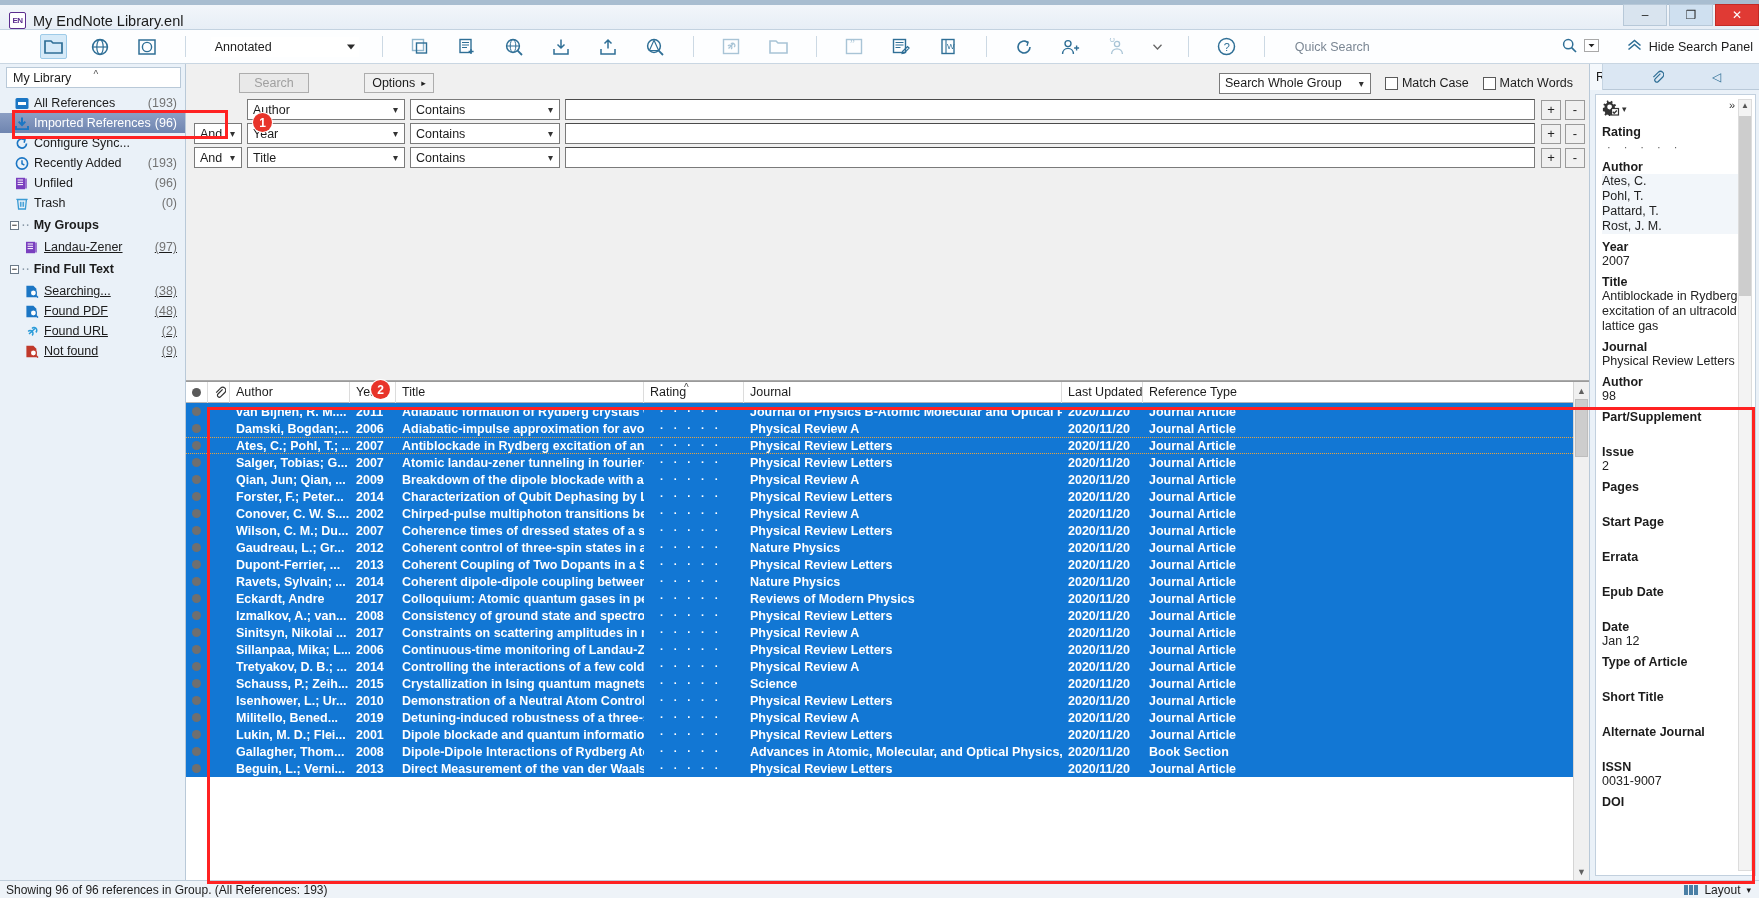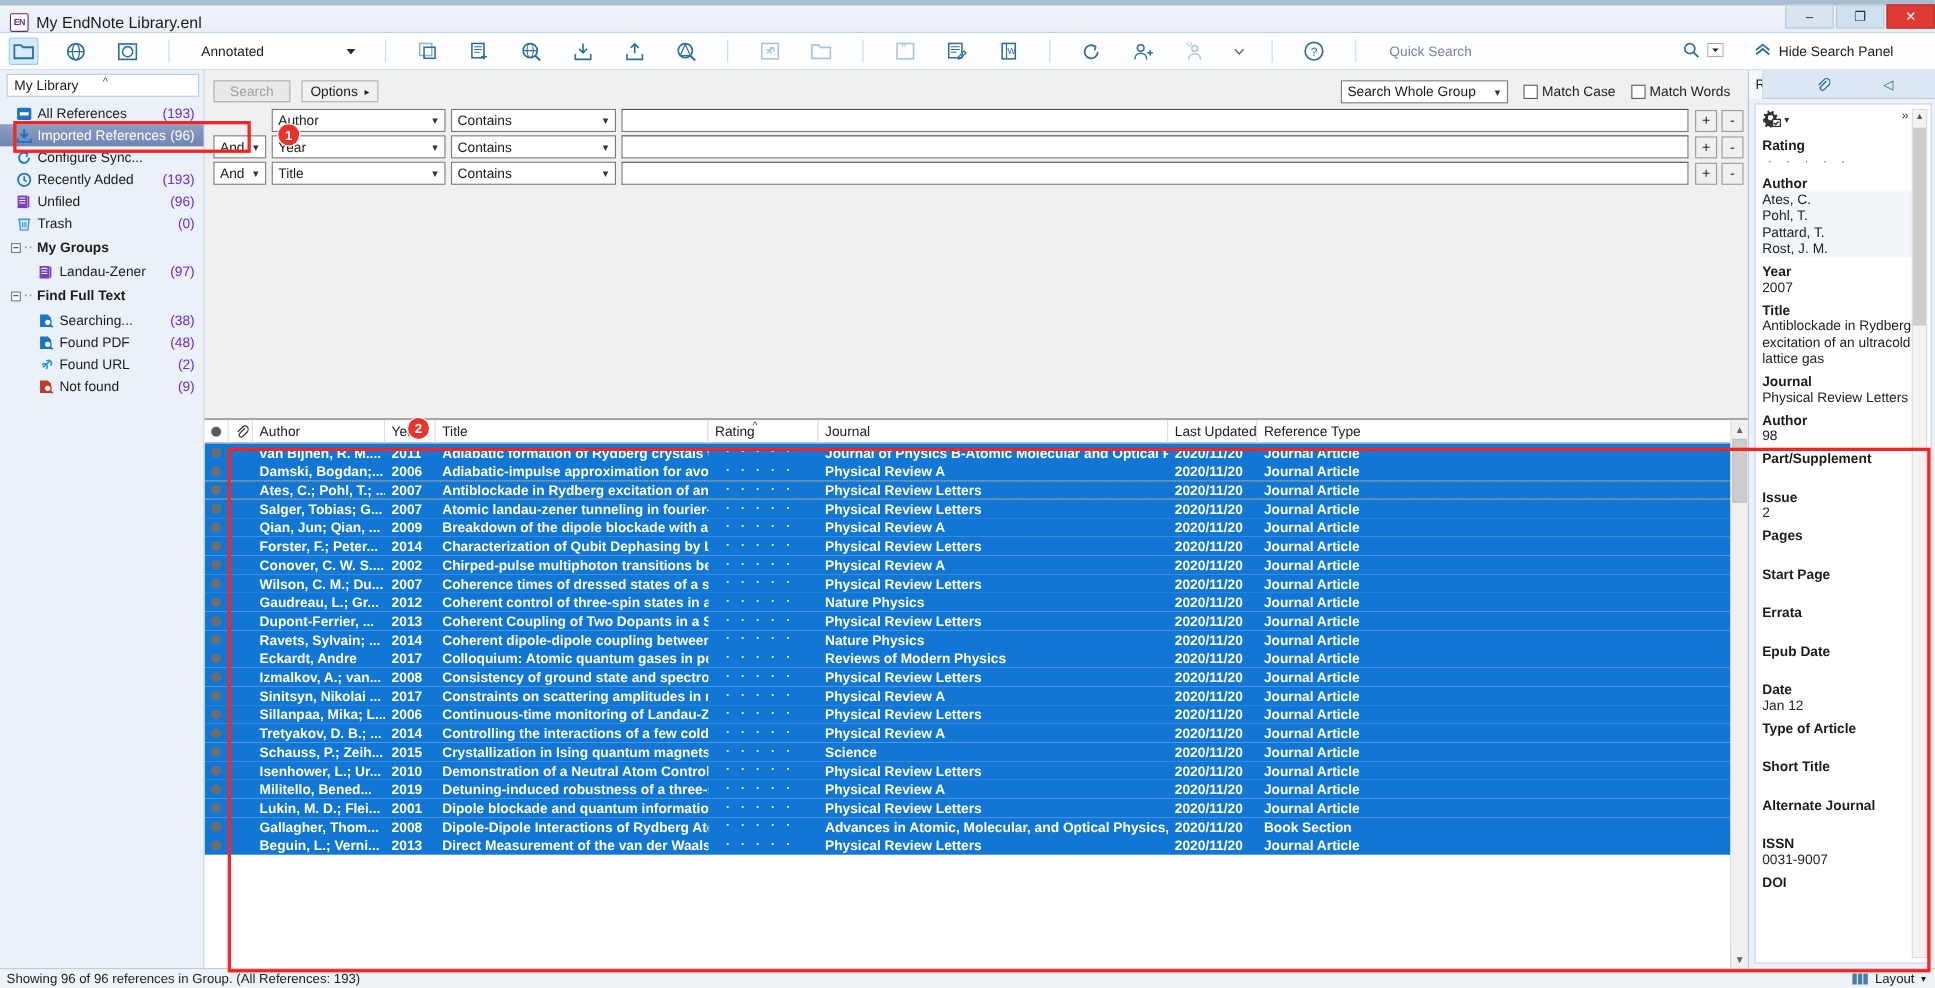--- a/index.html
+++ b/index.html
@@ -43,20 +43,21 @@
   .win-btn.restore { background: #cfe0f0; }
   .win-btn.close { background: #e03a34; border-color: #c22b26; color: #fff; margin-right: 0; }
 
   
   #toolbar {
     height: 34px;
     background: #fdfeff;
     border-bottom: 1px solid #c9d6e2;
     display: flex; align-items: center; gap: 16px;
     padding: 0 6px;
+    justify-content: flex-end;
   }
   .tb-icon {
     width: 27px; height: 25px; margin: 0 2px;
     display: flex; align-items: center; justify-content: center;
     color: #2f6f96; flex: none;
   }
   .tb-icon.sel { background: #d6eaf8; border: 1px solid #9ecbe8; border-radius: 2px; }
   .tb-icon.dim { color: #a8c4d6; }
   .tb-sep { width: 1px; height: 21px; background: #ccd9e4; margin: 0 6px; flex: none; }
   .style-combo {
@@ -93,53 +94,53 @@
     font-size: 12.5px; position: relative;
   }
   .lib-header .uparrow {
     position: absolute; left: 50%; top: 1px; font-size: 10px; color: #555;
   }
   .grp-row {
     height: 20px; display: flex; align-items: center;
     padding-left: 14px; font-size: 12.5px; position: relative;
   }
   .grp-row .gname { flex: 1; }
-  .grp-row .gcount { margin-right: 8px; color: #6d28d9; }
+  .grp-row .gcount { margin-right: 8px; color: #737373; }
   .grp-row.selected {
     background: linear-gradient(#8c9fc4, #6f85b0);
     color: #ffffff;
   }
   .grp-row.selected .gcount { color: #fff; }
   .grp-icon { width: 15px; height: 15px; margin-right: 5px; flex: none;
               display:flex; align-items:center; justify-content:center; }
   .section-hdr {
     height: 24px; display: flex; align-items: center;
     padding-left: 10px; font-weight: bold; font-size: 12.5px;
   }
   .exp-box {
     width: 9px; height: 9px; border: 1px solid #6b7a89; background: #fff;
     margin-right: 3px; display: flex; align-items: center; justify-content: center;
     font-size: 9px; line-height: 7px; color: #333; flex: none;
   }
   .dotted { color: #8a99a8; margin-right: 3px; letter-spacing: 1px; font-size: 10px; }
-  .sub-row { padding-left: 34px; }
+  .sub-row { padding-left: 24px; text-decoration: underline; }
 
   
   #center { flex: 1; display: flex; flex-direction: column; min-width: 0; background: #f0f0f0; }
 
   
   #searchpanel {
     background: #f0f0f0; border-bottom: 1px solid #a9a9a9;
     padding: 6px 0 0 0; position: relative; flex: none;
   }
   .sp-toprow { display: flex; align-items: center; padding-left: 8px; height: 26px; }
   .btn {
     height: 20px; background: #f0f0f0; border: 1px solid #adadad;
     display: flex; align-items: center; justify-content: center;
-    font-size: 12.5px; padding: 0 10px;
+    font-size: 12.5px; padding: 0 10px; margin-left: 45px;
   }
   .btn.disabled { color: #a0a0a0; background: #e9e9e9; }
   .btn-search { width: 70px; margin-right: 10px; }
   .btn-options { width: 70px; }
   .sp-right { margin-left: auto; display: flex; align-items: center; gap: 14px; padding-right: 16px; }
   .sel-box {
     width: 152px; height: 21px; background: #fff; border: 1px solid #7a7a7a;
     display: flex; align-items: center; padding-left: 5px; font-size: 12.5px;
     position: relative;
   }

